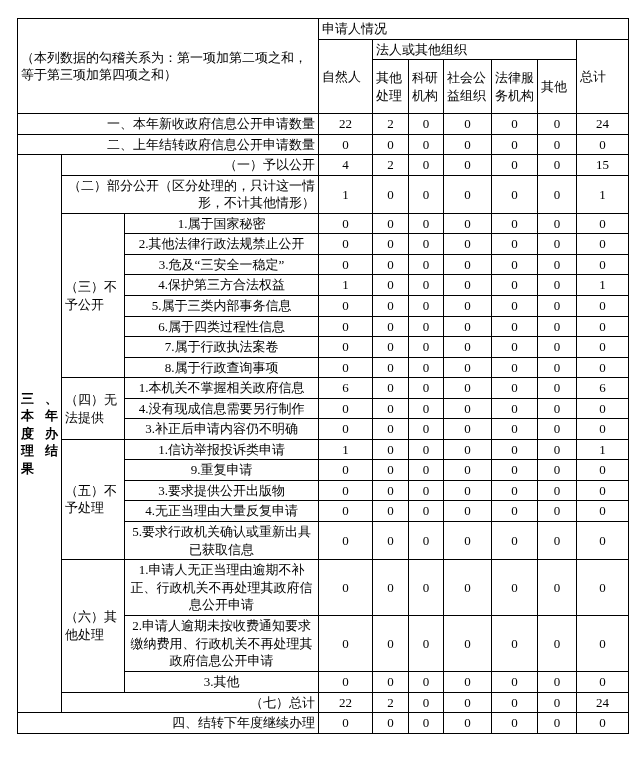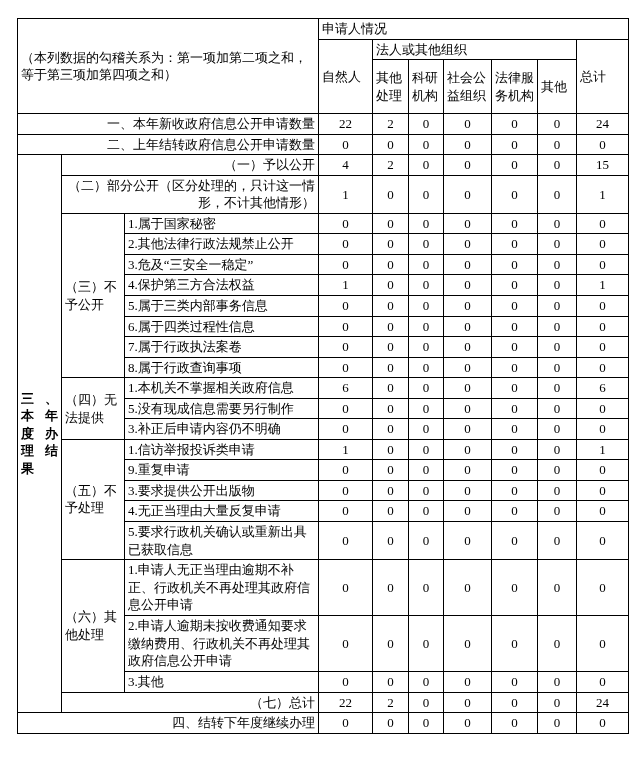--- a/index.html
+++ b/index.html
@@ -29,21 +29,21 @@
     overflow: hidden;
   }
   tr { height: 20px; }
   tr.rh2 { height: 38px; }
   tr.rh3 { height: 56px; }
   tr.hdr3 { height: 54px; }
   td.corner { text-align: left; padding: 2px 4px; }
   td.hdr { text-align: left; }
   td.lbl { text-align: right; padding-left: 5px; margin-left: 25px; }
   td.grp { text-align: left; padding-left: 4px; margin-left: 44px; }
-  td.item { text-align: left; padding-left: 4px; }
+  td.item { text-align: center; padding-left: 4px; }
   td.sec { text-align: left; padding: 1px 2px; text-align: justify; font-weight: bold; }
   td.n { text-align: center; padding: 0; }
 </style>
 </head>
 <body>
 
 <div class="sheet">
   <table class="report">
     <colgroup>
       <col style="width:44px">
@@ -208,21 +208,21 @@
       <td class="item">1.本机关不掌握相关政府信息</td>
       <td class="n">6</td>
       <td class="n">0</td>
       <td class="n">0</td>
       <td class="n">0</td>
       <td class="n">0</td>
       <td class="n">0</td>
       <td class="n">6</td>
     </tr>
     <tr>
-      <td class="item">5.没有现成信息需要另行制作</td>
+      <td class="item">4.没有现成信息需要另行制作</td>
       <td class="n">0</td>
       <td class="n">0</td>
       <td class="n">0</td>
       <td class="n">0</td>
       <td class="n">0</td>
       <td class="n">0</td>
       <td class="n">0</td>
     </tr>
     <tr>
       <td class="item">3.补正后申请内容仍不明确</td>

